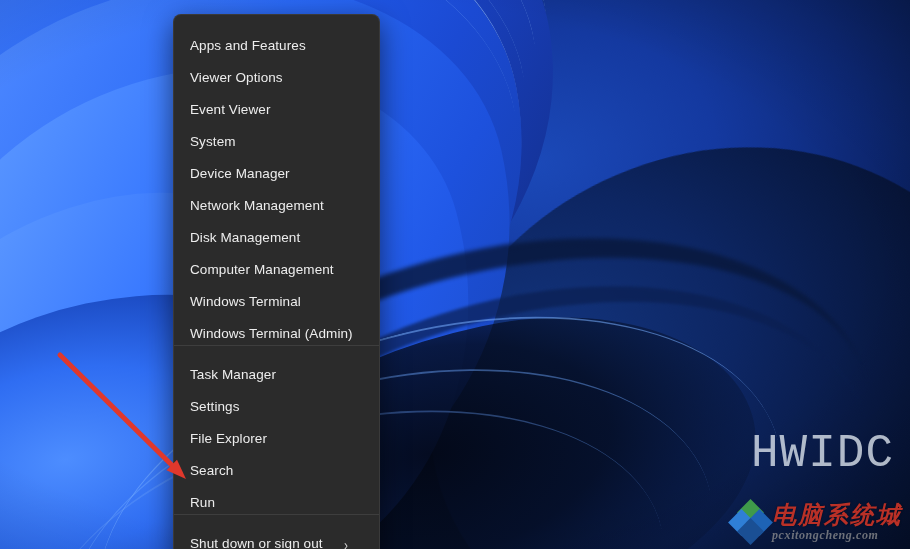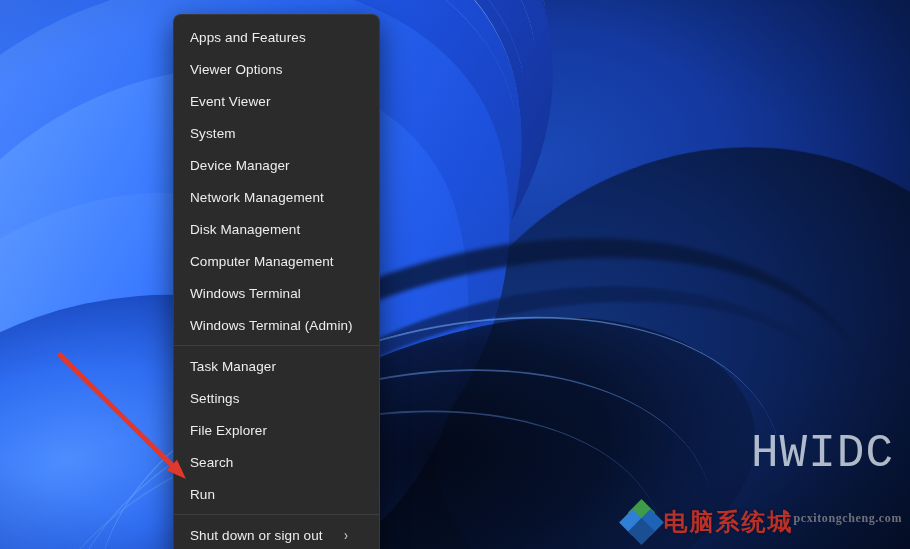--- a/index.html
+++ b/index.html
@@ -166,21 +166,21 @@
     border-bottom: none;
     box-shadow: 0 8px 28px rgba(0,0,0,0.55);
     padding-top: 6px;
     box-sizing: border-box;
     overflow: hidden;
   }
   .menu-item {
     position: relative;
     height: 32px;
     display: flex;
-    align-items: center;
+    align-items: flex-end;
     padding: 0 25px 0 16px;
     color: #ededed;
     font-size: 13.5px;
     letter-spacing: 0.1px;
     white-space: nowrap;
     cursor: default;
   }
   .menu-item .label { flex: 1 1 auto; }
   .menu-item .chev {
     flex: 0 0 auto;
@@ -242,21 +242,21 @@
   .wm-diamond i {
     position: absolute;
     display: block;
     width: 19px; height: 19px;
     transform: rotate(45deg);
   }
   .wm-diamond i.d-top  { left: 10px; top: 0px;  background: #3f9a4a; }
   .wm-diamond i.d-left { left: 1px;  top: 10px; background: #2f7fd6; }
   .wm-diamond i.d-right{ left: 19px; top: 10px; background: #1e63b5; }
   .wm-diamond i.d-bot  { left: 10px; top: 19px; background: #1a4f94; }
-  .wm-texts { display: flex; flex-direction: row; line-height: 1; }
+  .wm-texts { display: flex; flex-direction: column; line-height: 1; font-style: italic; }
   .wm-cn-big {
     font-size: 24px;
     font-weight: bold;
     color: rgba(201,52,40,0.92);
     letter-spacing: 2px;
     font-family: "DejaVu Sans", "Liberation Sans", sans-serif;
     text-shadow: 0 0 2px rgba(0,0,0,0.5);
   }
   .wm-url {
     font-size: 12px;

